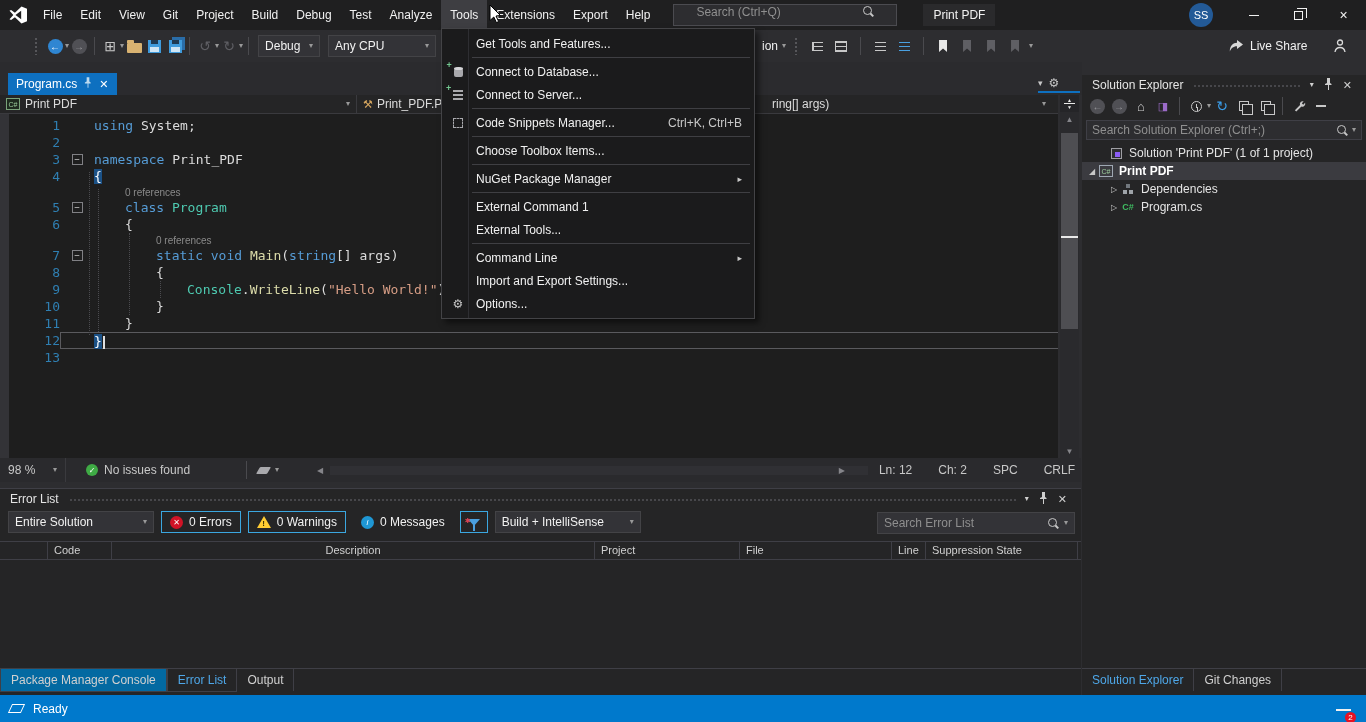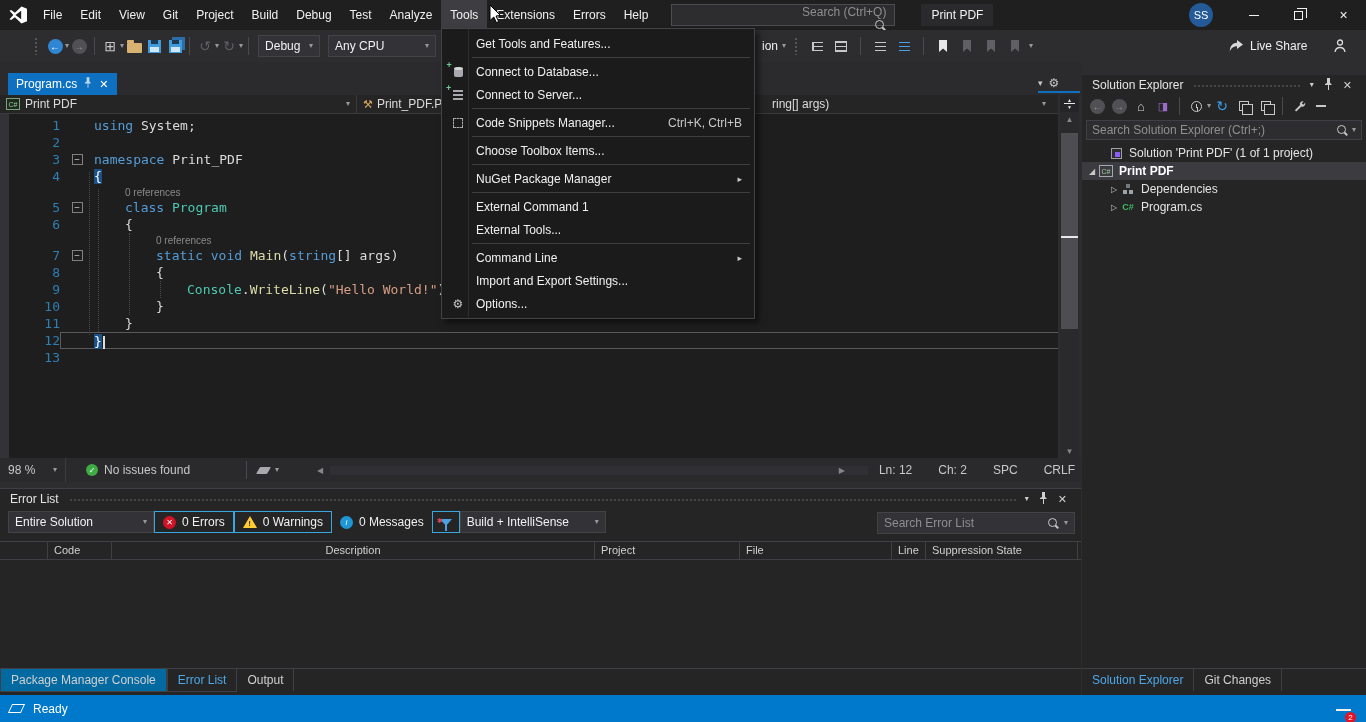--- a/index.html
+++ b/index.html
@@ -8,21 +8,21 @@
   .abs{position:absolute;}
   .row{display:flex;align-items:center;}
   .chev{font-size:8px;color:#999;line-height:1;}
   .sep-v{width:1px;height:18px;background:#4a4a4e;margin:0 5px;}
   
   #titlebar{left:0;top:0;width:1366px;height:30px;background:#1f1f20;display:flex;align-items:center;}
   #vslogo{width:34px;height:30px;display:flex;align-items:center;justify-content:center;}
   #menubar{display:flex;height:30px;align-items:stretch;}
   .menu-item{display:flex;align-items:center;padding:0 9px;color:#f1f1f1;cursor:default;}
   .menu-item.active{background:#3e3e42;}
-  #title-search{width:224px;height:22px;margin-left:14px;background:#2d2d30;border:1px solid #4b4b50;display:flex;align-items:flex-end;padding:0 8px;color:#8f8f8f;flex-direction:column;}
+  #title-search{width:224px;height:22px;margin-left:14px;background:#2d2d30;border:1px solid #4b4b50;display:flex;align-items:flex-start;padding:0 22px;color:#8f8f8f;}
   #title-search .ph{flex:1;}
   .mag{position:relative;width:12px;height:12px;display:inline-block;}
   .mag::before{content:'';position:absolute;left:1px;top:1px;width:7px;height:7px;border:1.5px solid #c8c8c8;border-radius:50%;}
   .mag::after{content:'';position:absolute;left:8px;top:9px;width:4px;height:1.5px;background:#c8c8c8;transform:rotate(45deg);}
   #title-project{margin-left:26px;color:#f1f1f1;padding:4px 10px;background:#2a2a2c;}
   #avatar{margin-left:auto;width:24px;height:24px;border-radius:50%;background:#235a97;color:#fff;display:flex;align-items:center;justify-content:center;font-size:11px;}
   #win-controls{display:flex;height:30px;margin-left:18px;}
   .win-btn{width:45px;height:30px;display:flex;align-items:center;justify-content:center;color:#f1f1f1;}
   .min-glyph{display:inline-block;width:10px;height:1px;background:#f1f1f1;}
   .restore-glyph{position:relative;width:9px;height:9px;border:1px solid #f1f1f1;}
@@ -112,21 +112,21 @@
   .ok-circle{width:12px;height:12px;border-radius:50%;background:#3fab45;color:#fff;font-size:8px;display:flex;align-items:center;justify-content:center;}
   .brush-ic{width:11px;height:7px;background:#a9a9ad;transform:skewX(-30deg);border-radius:1px;}
   #hscroll-track{position:absolute;left:330px;top:8px;width:538px;height:9px;background:#303034;}
   #ed-right{position:absolute;right:6px;top:0;height:100%;display:flex;align-items:center;gap:26px;}
   
   #errorlist{left:0;top:488px;width:1081px;height:180px;background:#252526;border-top:1px solid #3f3f46;}
   .panel-title{height:18px;display:flex;align-items:center;padding:2px 8px 0 10px;color:#e4e4e4;}
   .dots{flex:1;height:5px;margin:2px 8px 0 10px;background-image:radial-gradient(circle,#47474b 1px,transparent 1px);background-size:4px 4px;}
   .panel-btns{display:flex;align-items:center;gap:10px;padding-right:6px;}
   .panel-btns .x{color:#d0d0d0;font-size:11px;}
-  #el-filters{height:30px;display:flex;align-items:center;padding:0 8px;gap:0;}
+  #el-filters{height:30px;display:flex;align-items:center;padding:0 8px;gap:7px;}
   #scope-combo{width:146px;}
   .tog{height:22px;display:flex;align-items:center;gap:6px;padding:0 8px;color:#f1f1f1;}
   .tog.on{border:1px solid #3ba7e0;}
   .err-ic{width:13px;height:13px;border-radius:50%;background:#d11326;color:#fff;font-size:8px;display:flex;align-items:center;justify-content:center;}
   .warn-ic{position:relative;width:0;height:0;border-left:7px solid transparent;border-right:7px solid transparent;border-bottom:12px solid #fc3;}
   .warn-ic i{position:absolute;left:-1.5px;top:3px;font-style:normal;color:#3a3000;font-size:8px;font-weight:bold;}
   .info-ic{width:13px;height:13px;border-radius:50%;background:#1f97d4;color:#fff;font-size:8px;font-style:italic;display:flex;align-items:center;justify-content:center;}
   .funnel{width:0;height:0;border-left:6px solid transparent;border-right:6px solid transparent;border-top:7px solid #4aa0e0;position:relative;}
   .funnel::after{content:'';position:absolute;left:-1px;top:-1px;width:2px;height:6px;background:#4aa0e0;}
   .funnel::before{content:'✱';position:absolute;left:-9px;top:-9px;color:#d45;font-size:7px;}
@@ -191,21 +191,21 @@
       <span class="menu-item">Edit</span>
       <span class="menu-item">View</span>
       <span class="menu-item">Git</span>
       <span class="menu-item">Project</span>
       <span class="menu-item">Build</span>
       <span class="menu-item">Debug</span>
       <span class="menu-item">Test</span>
       <span class="menu-item">Analyze</span>
       <span class="menu-item active">Tools</span>
       <span class="menu-item">Extensions</span>
-      <span class="menu-item">Errors</span>
+      <span class="menu-item">Export</span>
       <span class="menu-item">Help</span>
     </div>
   <div id="title-search">
     <span class="ph">Search (Ctrl+Q)</span>
     <span class="mag"></span>
   </div>
   <span id="title-project">Print PDF</span>
   <span id="avatar">SS</span>
   <div id="win-controls">
     <span class="win-btn">

